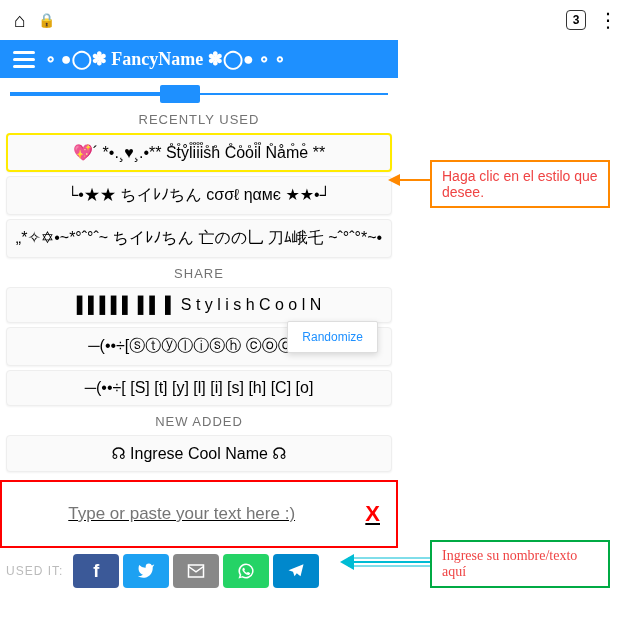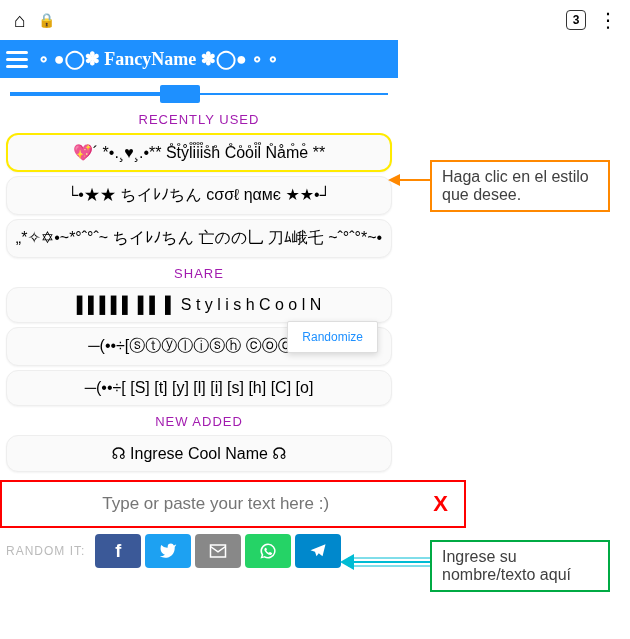--- a/index.html
+++ b/index.html
@@ -6,54 +6,54 @@
   body { font-family: Arial, sans-serif; background: #fff; width: 630px; height: 639px; position: relative; overflow: hidden; }
   
   .addr-bar { display: flex; align-items: center; gap: 12px; padding: 8px 14px; font-size: 16px; }
   .addr-bar .home { font-size: 20px; }
   .addr-bar .lock { font-size: 14px; }
   .addr-bar .url { flex: 0 0 auto; font-size: 17px; color: #222; }
   .addr-bar .spacer { flex: 1; }
   .addr-bar .tab-count { border: 1.5px solid #333; border-radius: 4px; width: 20px; height: 20px; display: flex; align-items: center; justify-content: center; font-size: 12px; font-weight: bold; }
   .addr-bar .dots { font-size: 20px; letter-spacing: -2px; }
   
-  .header { background: #1e90ff; color: #fff; display: flex; align-items: center; padding: 8px 6px; gap: 10px; width: 398px; }
+  .header { background: #1e90ff; color: #fff; display: flex; align-items: center; padding: 8px 13px; gap: 10px; width: 398px; }
   .hamburger { display: flex; flex-direction: column; gap: 4px; }
   .hamburger span { display: block; width: 22px; height: 3px; background: #fff; border-radius: 2px; }
   .title { font-family: "Georgia", serif; font-size: 18px; font-weight: bold; }
   
   .slider-row { padding: 6px 10px 2px; width: 398px; display: flex; align-items: center; }
   .slider-track { position: relative; height: 20px; width: 100%; }
   .slider-track::before { content: ""; position: absolute; left: 0; right: 0; top: 50%; height: 2px; background: #1e90ff; transform: translateY(-50%); }
   .slider-left { position: absolute; left: 0; top: 50%; width: 45%; height: 4px; background: #1e90ff; transform: translateY(-50%); }
   .slider-thumb { position: absolute; left: 45%; top: 50%; transform: translate(-50%,-50%); width: 40px; height: 18px; background: #1e90ff; border-radius: 2px; }
   
-  .section-label { text-align: center; color: #a21caf; font-size: 13px; letter-spacing: 1px; padding: 6px 0 4px; width: 398px; }
+  .section-label { text-align: center; color: #737373; font-size: 13px; letter-spacing: 1px; padding: 6px 0 4px; width: 398px; }
   
   .style-row { width: 398px; padding: 2px 6px; }
-  .style-btn { width: 100%; background: #fafafa; border: 1px solid #eee; border-radius: 12px; padding: 8px 4px; font-size: 16px; text-align: center; white-space: nowrap; overflow: hidden; box-shadow: 0 1px 2px rgba(0,0,0,0.05); }
+  .style-btn { width: 100%; background: #fafafa; border: 1px solid #eee; border-radius: 4px; padding: 8px 4px; font-size: 16px; text-align: center; white-space: nowrap; overflow: hidden; box-shadow: 0 1px 2px rgba(0,0,0,0.05); }
   .style-btn.highlight { border: 2px solid #ffeb00; }
   
   .randomize-wrap { width: 398px; position: relative; }
   .randomize-pop { position: absolute; right: 20px; top: -4px; background: #fff; color: #1e90ff; font-size: 12px; padding: 8px 14px; border: 1px solid #ddd; border-radius: 2px; box-shadow: 0 2px 6px rgba(0,0,0,0.15); z-index: 3; }
   
-  .input-row { width: 466px; padding: 2px 6px; border: 2px solid #ff0000; margin-top: 6px; display: flex; align-items: center; background: #fff; }
+  .input-row { width: 398px; padding: 12px 6px; border: 2px solid #ff0000; margin-top: 6px; display: flex; align-items: center; background: #fff; text-decoration: underline; }
   .text-input { flex: 1; border: none; outline: none; font-size: 17px; color: #888; text-align: center; padding: 10px 4px; background: transparent; }
   .clear-x { color: #ff0000; font-size: 22px; font-weight: bold; padding: 0 10px; }
   
   .share-row { width: 398px; display: flex; align-items: center; gap: 4px; padding: 6px 6px 0; }
   .share-label { color: #bbb; font-size: 12px; letter-spacing: 1px; margin-right: 6px; }
   .share-btn { width: 46px; height: 34px; border-radius: 4px; display: flex; align-items: center; justify-content: center; color: #fff; font-size: 18px; font-weight: bold; }
   .fb { background: #3b5998; }
   .tw { background: #1da1f2; }
   .em { background: #888; }
   .wa { background: #25d366; }
   .tg { background: #0088cc; }
   
-  .callout { position: absolute; border: 2px solid; padding: 6px 10px; font-size: 16px; color: #404040; background: #fff; z-index: 5; }
+  .callout { position: absolute; border: 2px solid; padding: 6px 10px; font-size: 14px; color: #ef4444; background: #fff; z-index: 5; }
   .callout.orange { border-color: #ff8800; }
   .callout.green { border-color: #00aa44; }
   
   .arrow { position: absolute; z-index: 4; }
   .arrow.orange svg line, .arrow.orange svg path { stroke: #ff8800; }
   .arrow.orange svg polygon { fill: #ff8800; }
   .arrow.green svg line { stroke: #00bcd4; }
   .arrow.green svg polygon { fill: #00bcd4; }
   
   .share-btn svg { width: 18px; height: 18px; fill: #fff; }
@@ -119,21 +119,21 @@
 <div class="style-row">
     <div class="style-btn">☊ Ingrese Cool Name ☊</div>
   </div>
 
 <div class="input-row">
   <input class="text-input" placeholder="Type or paste your text here :)" style="">
   <span class="clear-x">X</span>
 </div>
 
 <div class="share-row">
-  <span class="share-label">RANDOM IT:</span>
+  <span class="share-label">USED IT:</span>
   <div class="share-btn fb">f</div>
   <div class="share-btn tw">
     <svg viewBox="0 0 24 24">
         <path d="M23 3a10.9 10.9 0 01-3.14 1.53A4.48 4.48 0 0016 2a4.5 4.5 0 00-4.5 4.5v1A10.66 10.66 0 013 4s-4 9 5 13a11.64 11.64 0 01-7 2c9 5 20 0 20-11.5a4.5 4.5 0 00-.08-.83A7.72 7.72 0 0023 3z"></path>
       </svg>
   </div>
   <div class="share-btn em">
     <svg viewBox="0 0 24 24">
         <path d="M2 4h20v16H2z" fill="none" stroke="#fff" stroke-width="2"></path>
         <path d="M2 6l10 7 10-7" fill="none" stroke="#fff" stroke-width="2"></path>
@@ -152,21 +152,21 @@
 </div>
 
 <div class="callout orange" style="left:430px; top:160px; width:180px;">Haga clic en el estilo que desee.</div>
 <div class="arrow orange" style="left:388px; top:170px;">
   <svg width="46" height="20">
       <line x1="46" y1="10" x2="8" y2="10" stroke-width="2"></line>
       <polygon points="0,10 12,4 12,16"></polygon>
     </svg>
 </div>
 
-<div class="callout green" style="left:430px; top:540px; width:180px;">Ingrese su nombre/texto aquí</div>
+<div class="callout green" style="left:430px; top:540px; width:180px;font-family:Liberation Serif, serif;">Ingrese su nombre/texto aquí</div>
 <div class="arrow green" style="left:340px; top:552px;">
   <svg width="94" height="20">
       <line x1="94" y1="10" x2="8" y2="10" stroke="#00bcd4" stroke-width="2"></line>
       <line x1="94" y1="6" x2="8" y2="6" stroke="#00bcd4" stroke-width="1"></line>
       <line x1="94" y1="14" x2="8" y2="14" stroke="#00bcd4" stroke-width="1"></line>
       <polygon points="0,10 14,2 14,18"></polygon>
     </svg>
 </div>
 
 </body></html>

